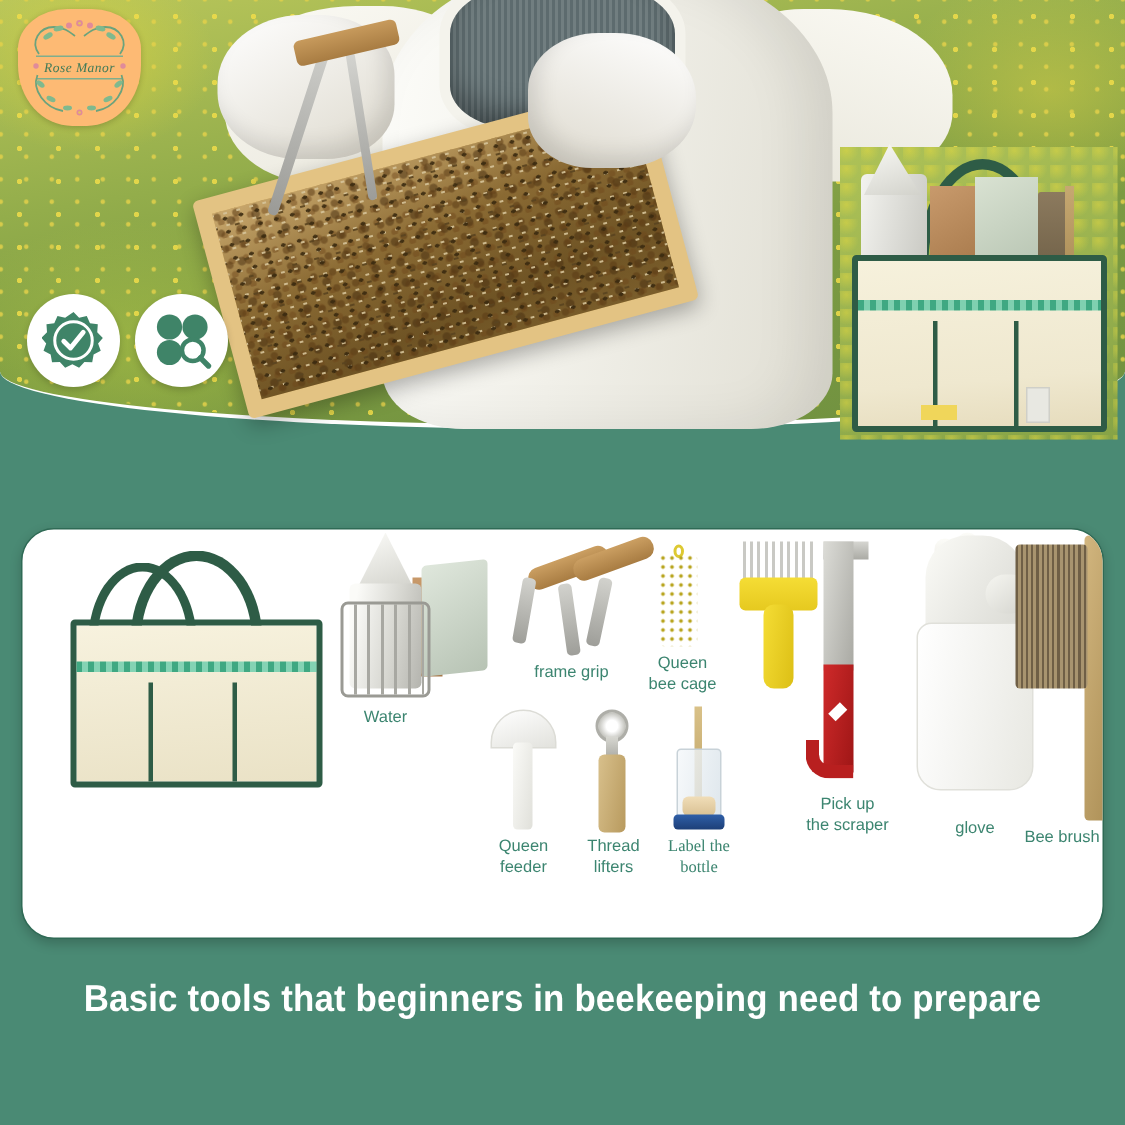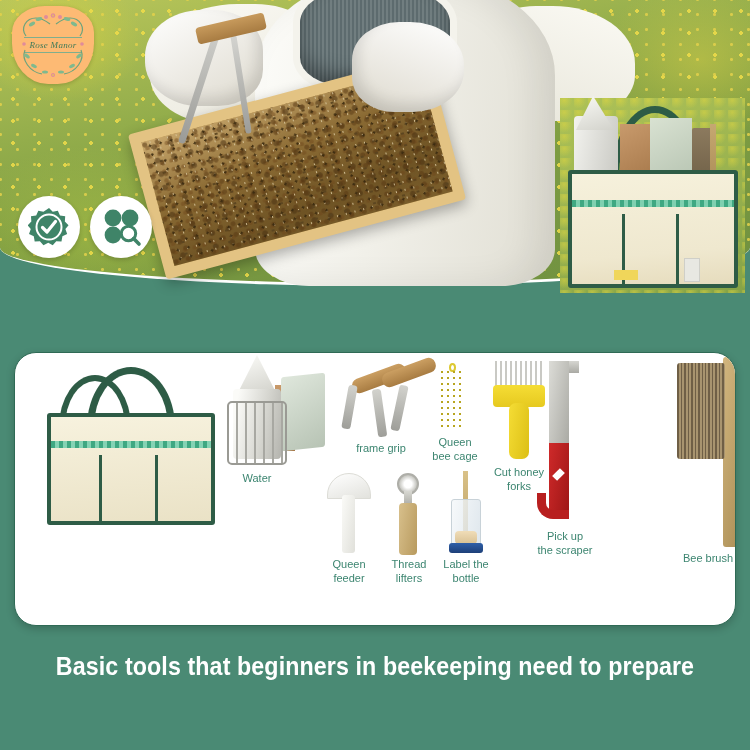--- a/index.html
+++ b/index.html
@@ -422,22 +422,20 @@
     <div class="qc-loop"></div>
     <div class="qc"></div>
     <div class="tool-label" style="left:-22px;top:66px;width:76px;">Queen
 bee cage</div>
   </div>
 
   <div class="t" style="left:478px;top:8px;width:90px;height:150px;">
     <div class="hf-tines"></div>
     <div class="hf-head"></div>
     <div class="hf-handle"></div>
-    <div class="tool-label" style="left:-16px;top:104px;width:84px;">Cut honey
-forks</div>
   </div>
 
   <div class="t" style="left:312px;top:120px;width:80px;height:110px;">
     <div class="wf-dome"></div>
     <div class="wf-stem"></div>
     <div class="tool-label" style="left:-12px;top:84px;width:68px;">Queen
 feeder</div>
   </div>
 
   <div class="t" style="left:376px;top:120px;width:80px;height:110px;">
@@ -446,34 +444,43 @@
     <div class="tl-handle"></div>
     <div class="tool-label" style="left:-14px;top:84px;width:64px;">Thread
 lifters</div>
   </div>
 
   <div class="t" style="left:432px;top:124px;width:80px;height:110px;">
     <div class="lb-stick"></div>
     <div class="lb-jar"></div>
     <div class="lb-foam"></div>
     <div class="lb-cap"></div>
-    <div class="tool-label" style="left:-12px;top:80px;width:62px;">Label the
+    <div class="tool-label" style="left:-12px;top:80px;width:62px;font-family:Liberation Serif, serif;">Label the
 bottle</div>
   </div>
 
   <div class="t" style="left:534px;top:8px;width:80px;height:200px;">
     <div class="ht-top"></div>
     <div class="ht-blade"></div>
     <div class="ht-red"></div>
     <div class="ht-hook"></div>
     <div class="ht-hole"></div>
     <div class="tool-label" style="left:-28px;top:168px;width:88px;">Pick up
 the scraper</div>
   </div>
 
+  <div class="t" style="left:596px;top:4px;width:90px;height:200px;">
+    <div class="gl-f" style="left:12px;"></div>
+    <div class="gl-f" style="left:27px;top:-2px;"></div>
+    <div class="gl-f" style="left:42px;"></div>
+    <div class="gl-hand"></div>
+    <div class="gl-thumb"></div>
+    <div class="gl-cuff"></div>
+    <div class="tool-label" style="left:-6px;top:188px;width:90px;">glove</div>
+  </div>
 
   <div class="t" style="left:662px;top:10px;width:80px;height:200px;">
     <div class="bb-handle"></div>
     <div class="bb-bristle"></div>
     <div class="tool-label" style="left:-14px;top:188px;width:90px;">Bee brush</div>
   </div>
 </div>
 
 <div class="caption">Basic tools that beginners in beekeeping need to prepare</div>
 

